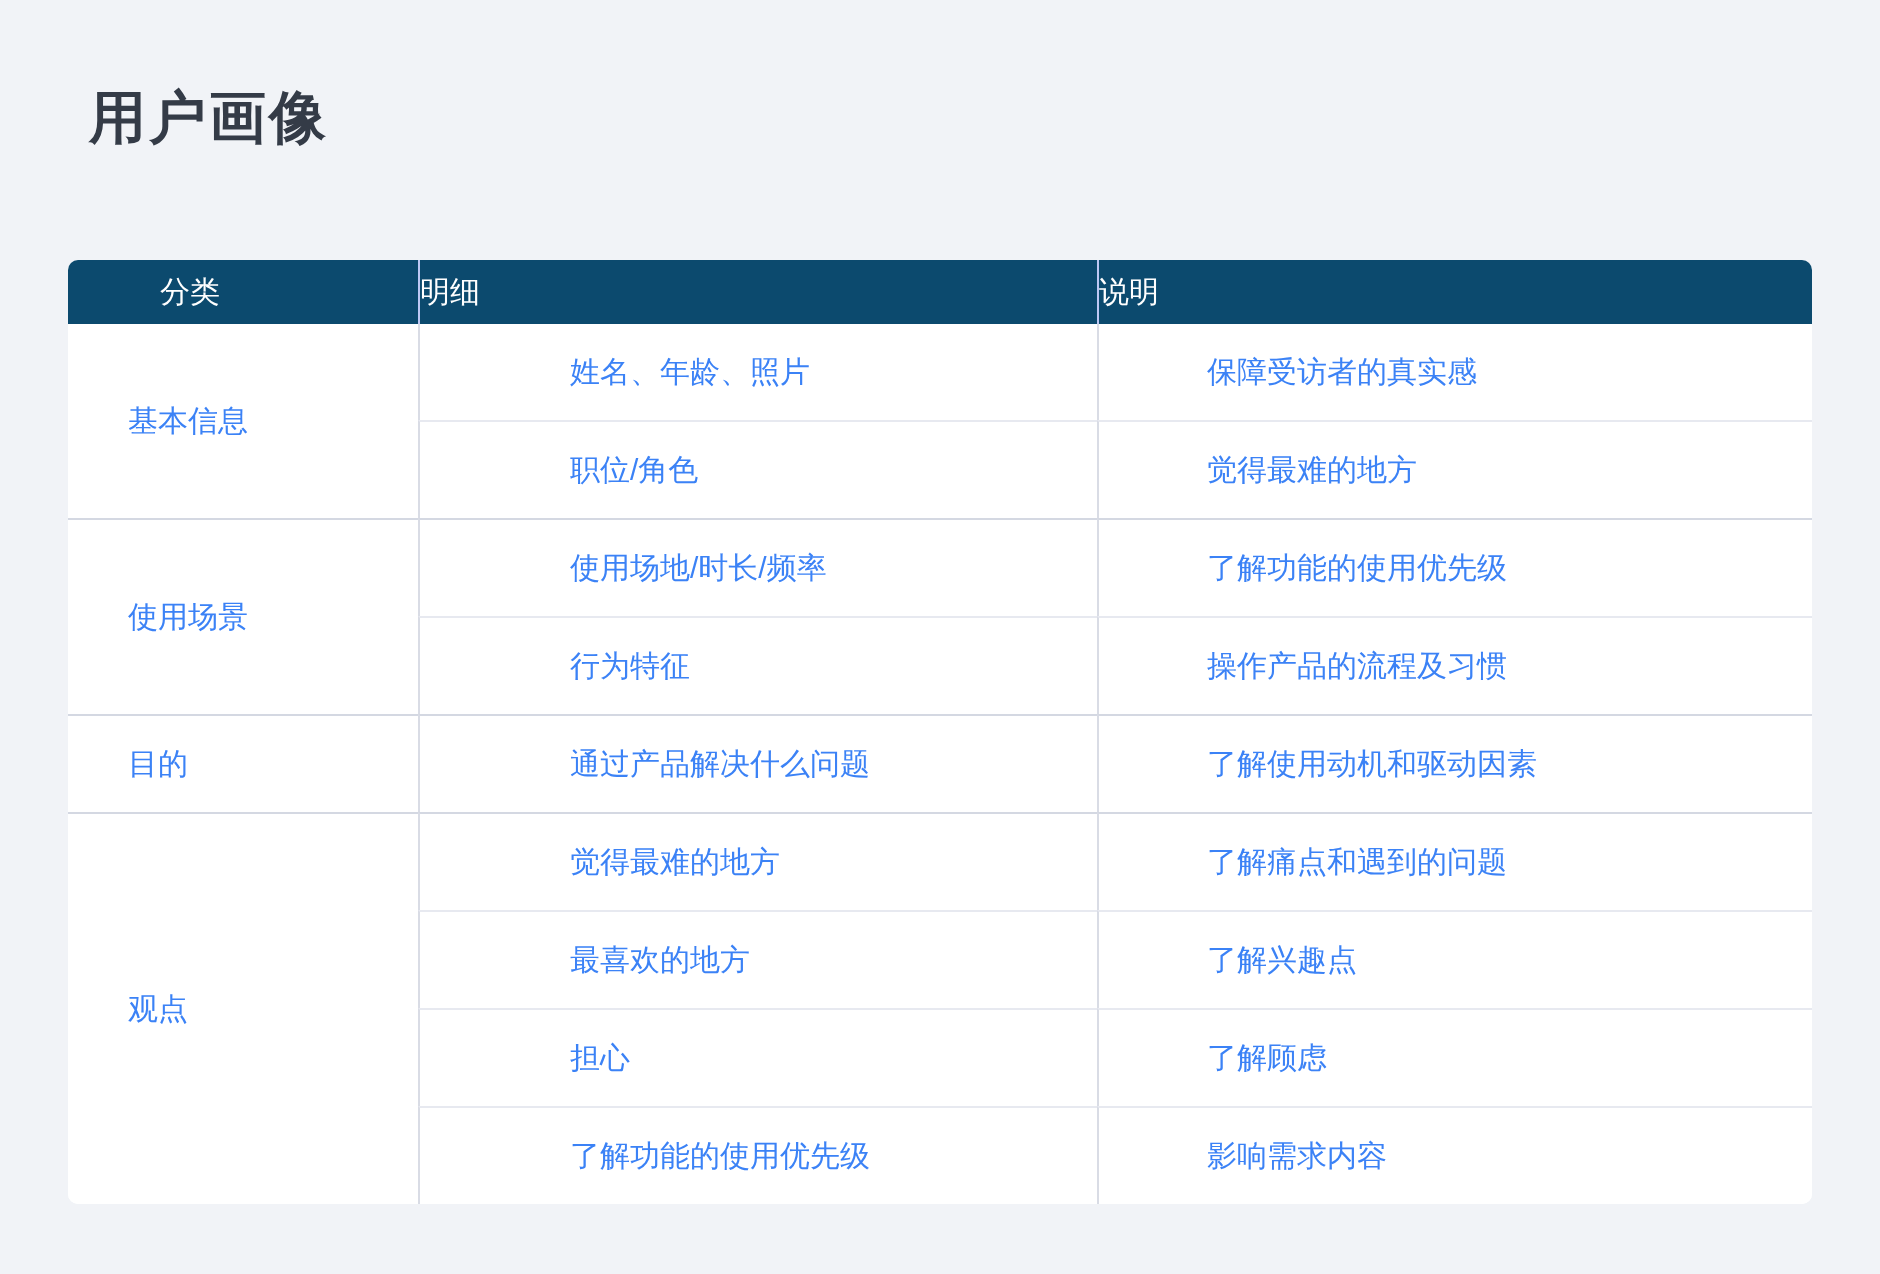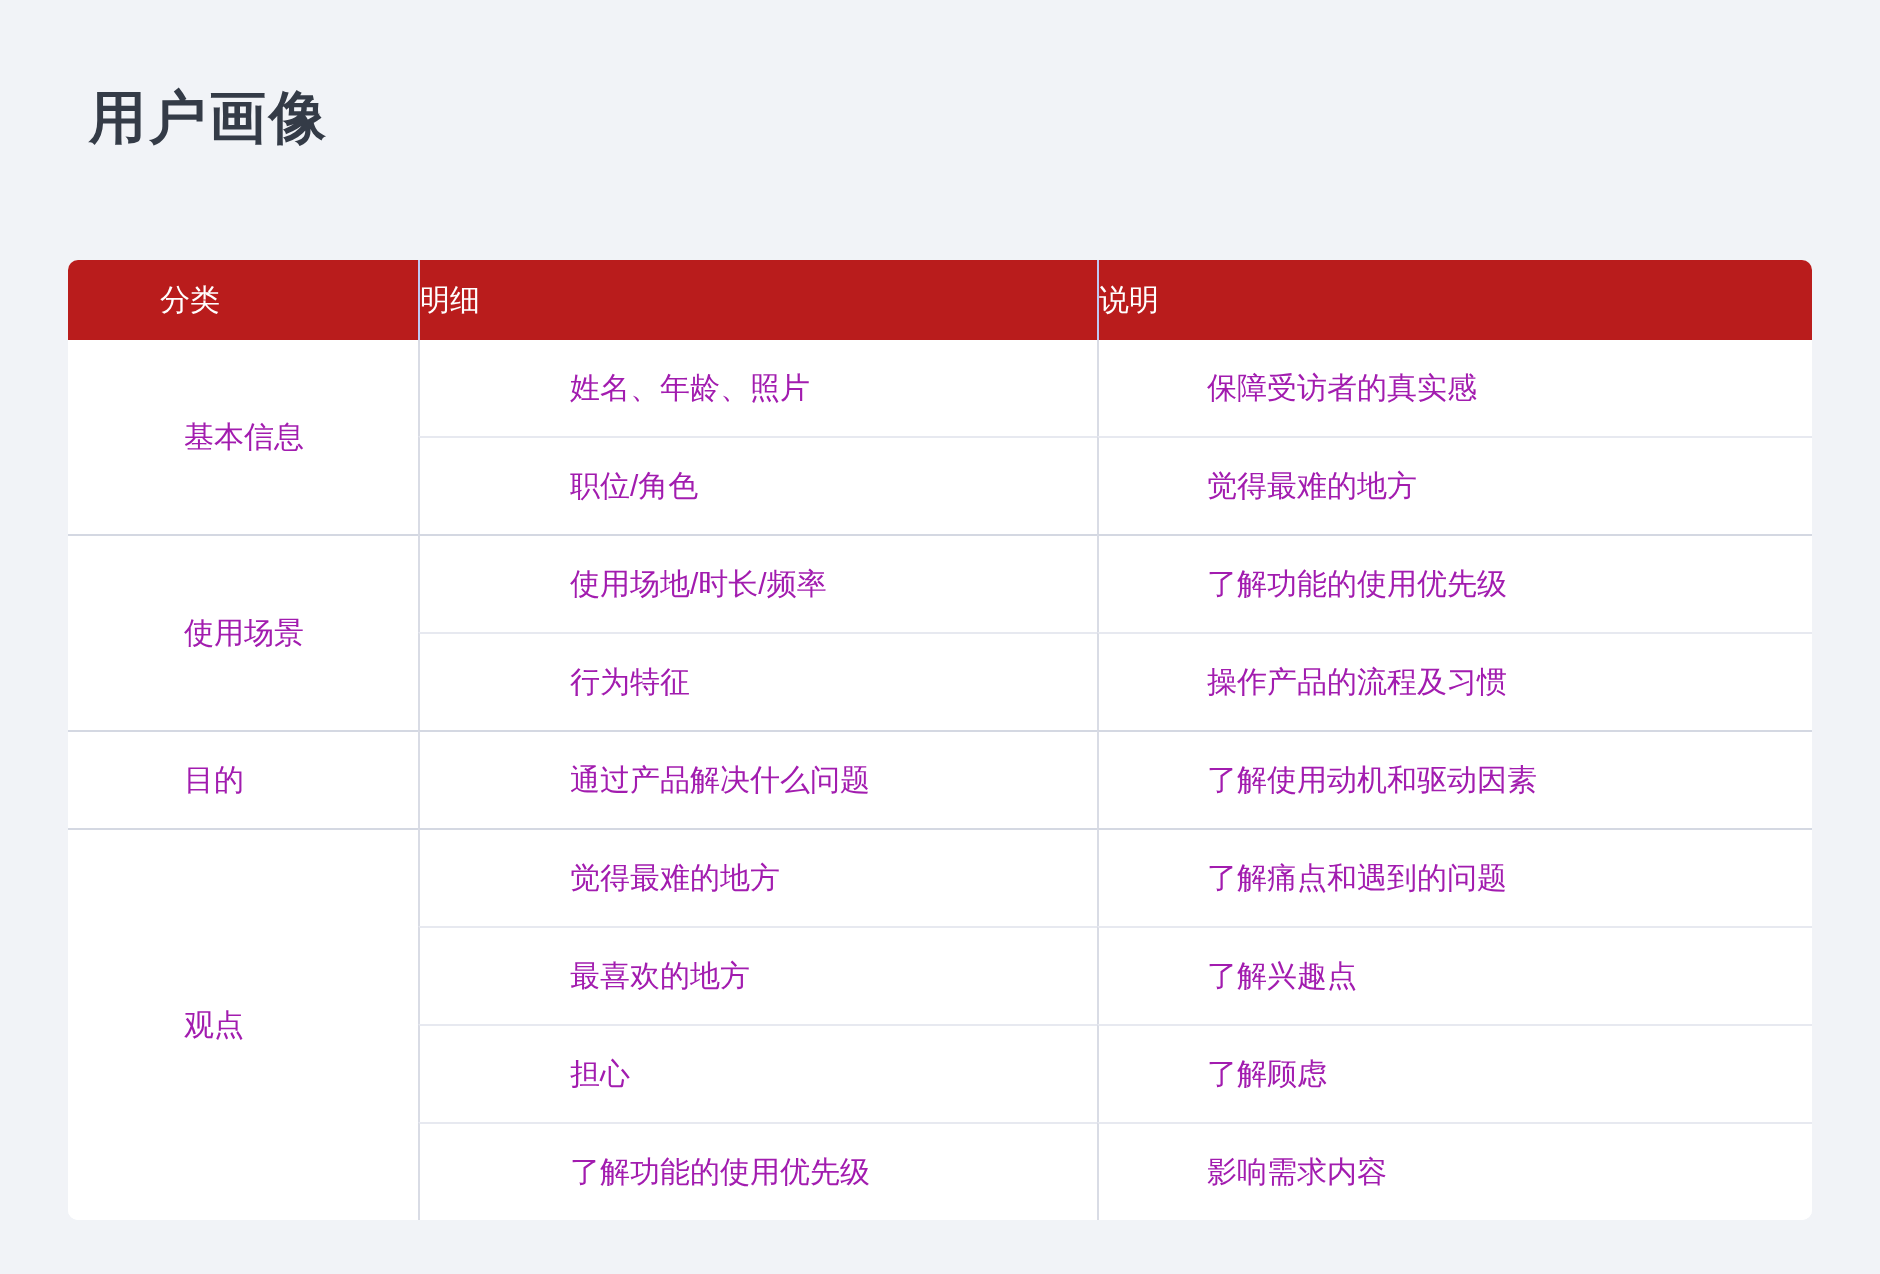--- a/index.html
+++ b/index.html
@@ -38,45 +38,45 @@
     width: 1744px;
     border-collapse: separate;
     border-spacing: 0;
     table-layout: fixed;
   }
   .persona-table col.c1 { width: 350px; }
   .persona-table col.c2 { width: 679px; }
   .persona-table col.c3 { width: 715px; }
 
   .persona-table thead th {
-    height: 80px;
-    background: #b91c1c;
+    height: 64px;
+    background: #0c4a6e;
     color: #ffffff;
     font-size: 30px;
     font-weight: 400;
     text-align: left;
     vertical-align: middle;
     padding: 0;
   }
   .persona-table thead th.h-cat  { padding-left: 92px; }
   .persona-table thead th.h-det  { border-left: 2px solid #bec8f4; }
   .persona-table thead th.h-desc { border-left: 2px solid #bec8f4; }
 
   .persona-table tbody th,
   .persona-table tbody td {
     height: 96px;
     font-size: 30px;
     font-weight: 400;
-    color: #a21caf;
+    color: #3b82f6;
     text-align: left;
     vertical-align: middle;
     padding: 0;
     background: #ffffff;
   }
-  .persona-table .cat-cell   { padding-left: 116px; margin-left: 17px; }
+  .persona-table .cat-cell   { padding-left: 60px; margin-left: 17px; }
   .persona-table .detail-cell{ padding-left: 150px; border-left: 2px solid #d9dce5; }
   .persona-table .desc-cell  { padding-left: 108px; border-left: 2px solid #d9dce5; }
 
   
   .persona-table tr.sub-row .detail-cell,
   .persona-table tr.sub-row .desc-cell {
     border-top: 2px solid #e7e9f0;
   }
   
   .persona-table tr.group-start .cat-cell,

